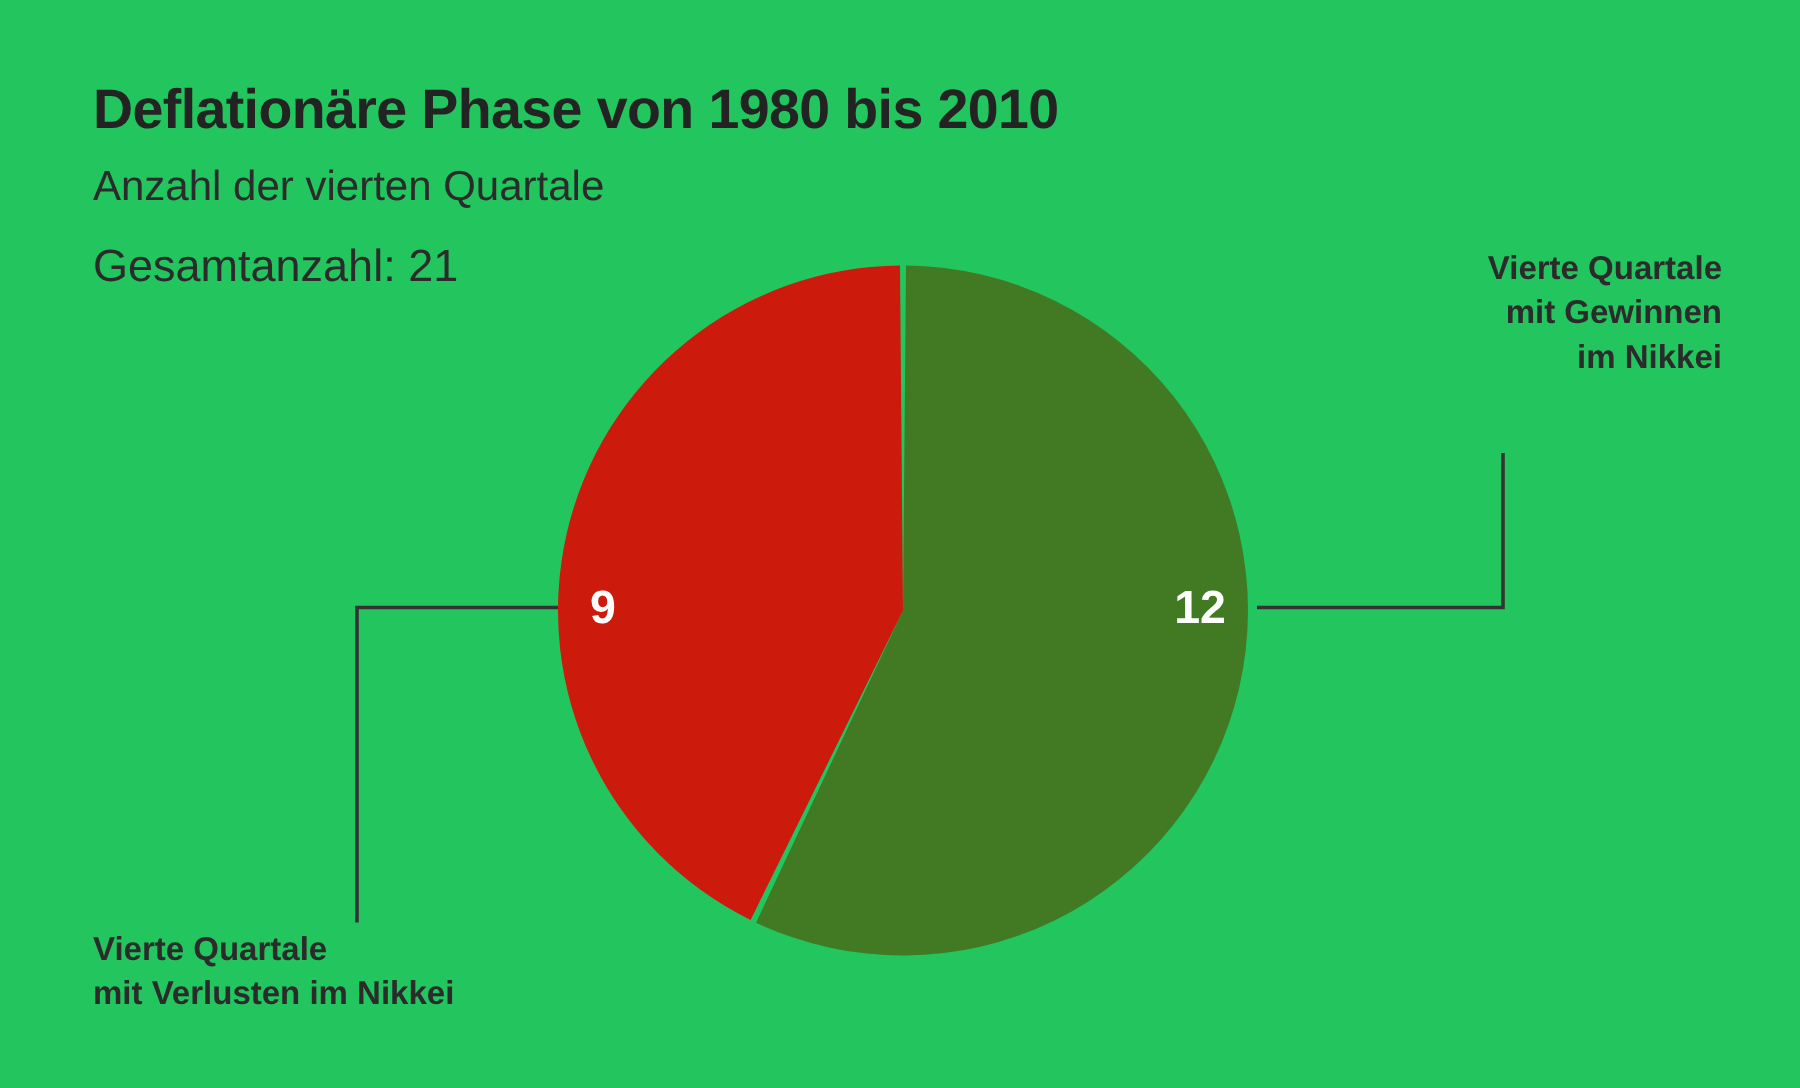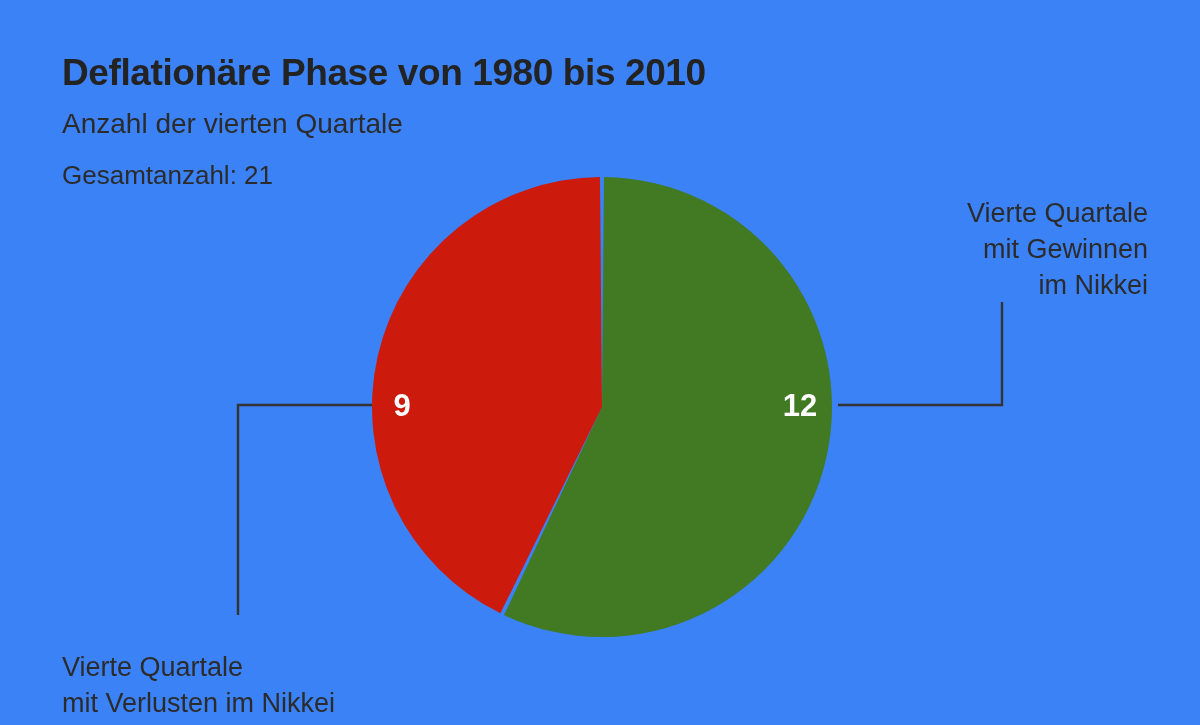--- a/index.html
+++ b/index.html
@@ -9,21 +9,21 @@
     background: #ffffff;
   }
   body {
     font-family: "Liberation Sans", sans-serif;
     -webkit-font-smoothing: antialiased;
   }
   #canvas {
     position: relative;
     width: 1200px;
     height: 725px;
-    background: #3b82f6;
+    background: #22c55e;
     overflow: hidden;
   }
 
   
   #chart-title {
     position: absolute;
     left: 62px;
     top: 52px;
     font-size: 37px;
     font-weight: bold;
@@ -39,21 +39,21 @@
     font-size: 28px;
     font-weight: normal;
     color: #2b2b2b;
     white-space: nowrap;
     line-height: 1.15;
   }
   #chart-total {
     position: absolute;
     left: 62px;
     top: 161px;
-    font-size: 26px;
+    font-size: 30px;
     font-weight: normal;
     color: #2b2b2b;
     white-space: nowrap;
     line-height: 1.15;
   }
 
   
   #pie-figure {
     position: absolute;
     left: 0;
@@ -63,26 +63,25 @@
   }
   #pie-svg {
     display: block;
     width: 1200px;
     height: 725px;
   }
 
   
   .callout {
     position: absolute;
-    font-size: 27px;
-    font-weight: normal;
+    font-size: 22px;
+    font-weight: bold;
     color: #2b2b2b;
     line-height: 1.33;
     white-space: pre-line;
-    margin-top: 32px;
   }
   #callout-gains {
     right: 52px;
     top: 164px;
     text-align: right;
   }
   #callout-losses {
     left: 62px;
     top: 618px;
     text-align: left;

